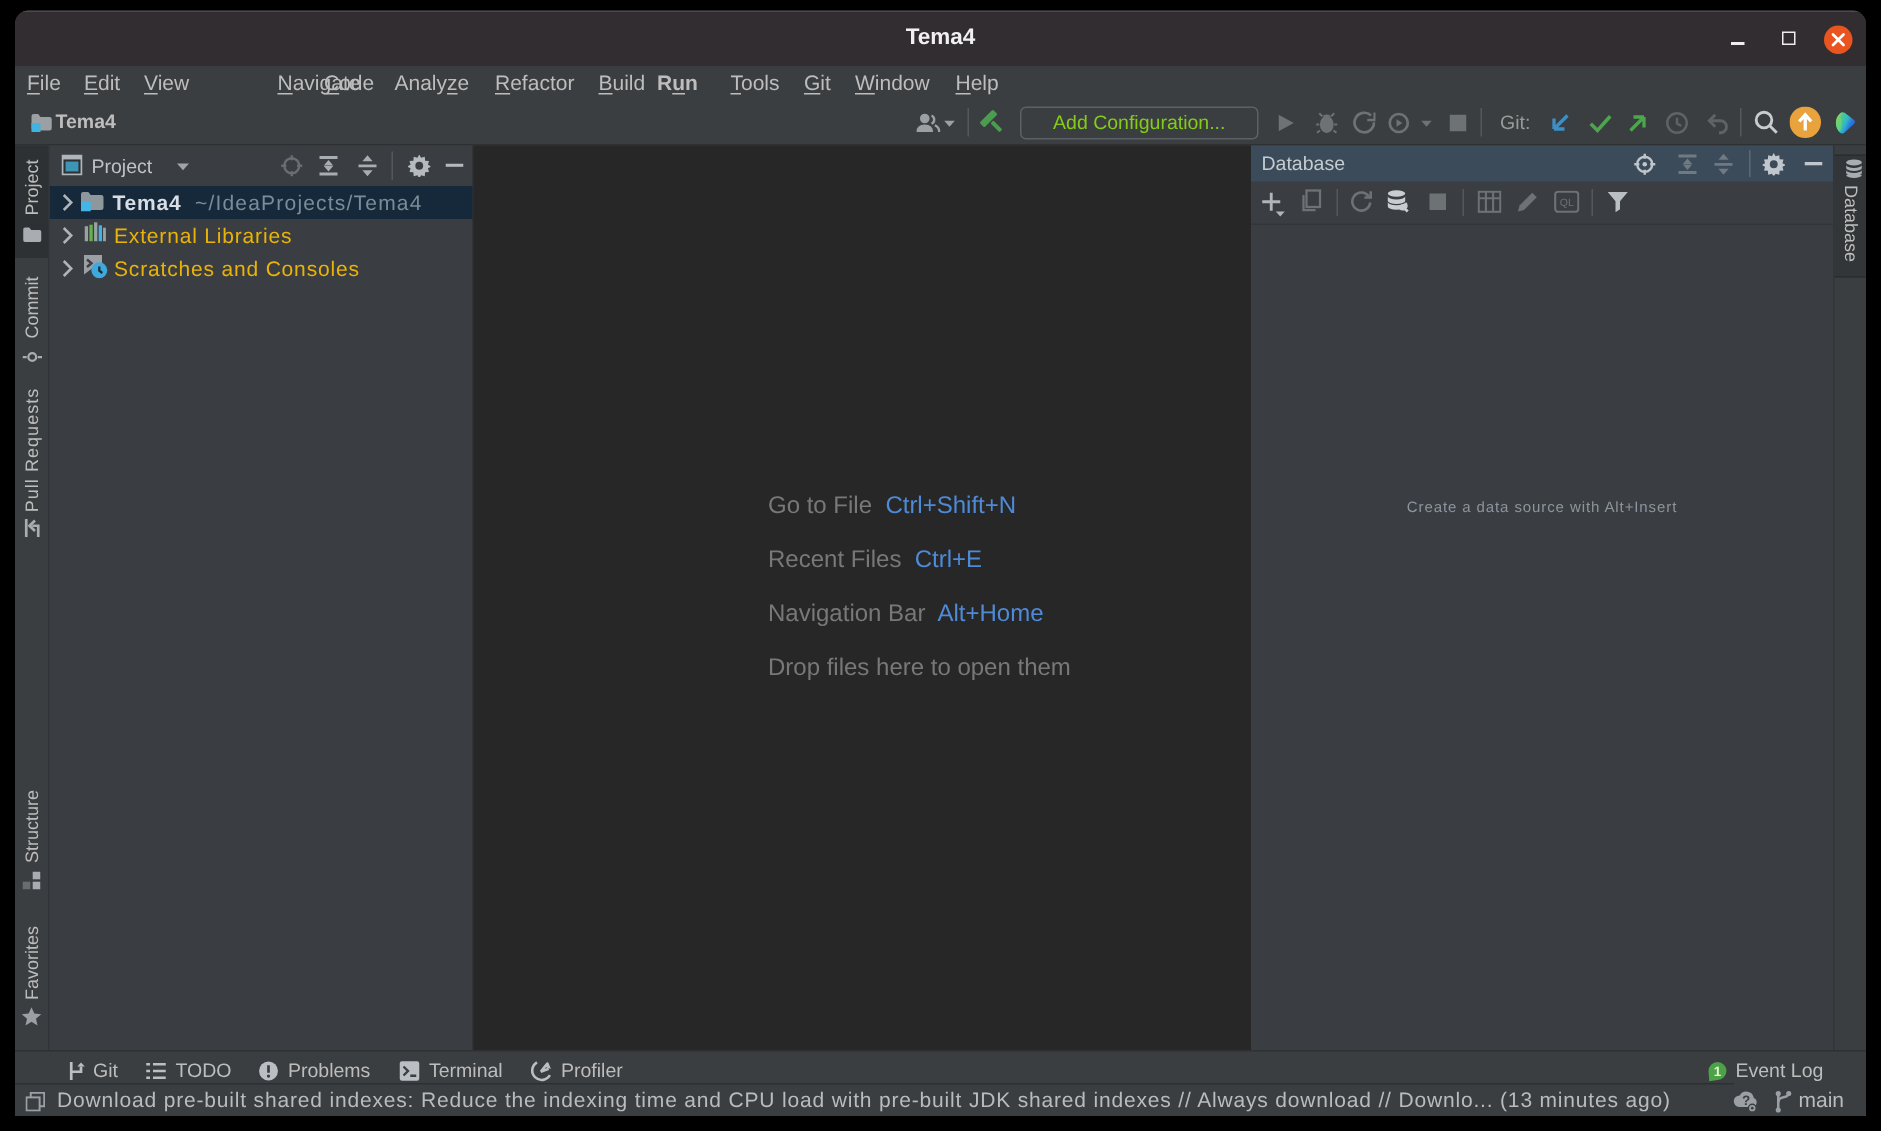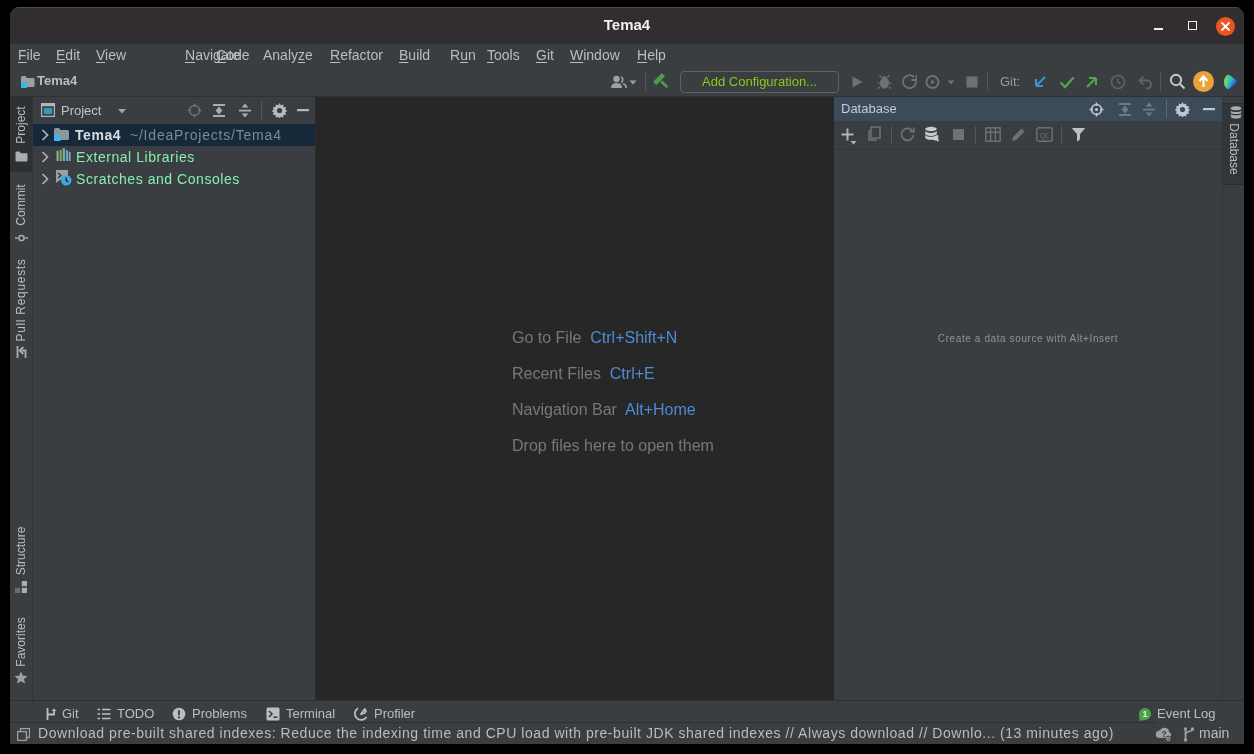--- a/index.html
+++ b/index.html
@@ -31,21 +31,21 @@
 .vl{transform:rotate(-90deg);transform-origin:center;}
 .vr{transform:rotate(90deg);transform-origin:center;}
 .ptab{position:absolute;left:0;top:0;width:22px;height:75px;background:#2e3133;}
 .dtab{position:absolute;left:0;top:6px;width:22px;height:82px;background:#333638;border-top:1px solid #2a2d2f;border-bottom:1px solid #2a2d2f;box-sizing:border-box;}
 
 .proj{position:absolute;left:23px;top:0;width:283px;height:603px;background:#3a3e42;border-right:1px solid #2b2b2b;box-sizing:border-box;}
 .phead{position:absolute;left:0;top:0;width:283px;height:27px;}
 .ptxt{position:absolute;left:28px;top:6px;color:#c0c3c5;font-size:13px;}
 .row{position:absolute;left:0;width:282px;height:22px;}
 .rowsel{background:#16293b;}
-.rtxt{position:absolute;top:3px;font-size:14px;letter-spacing:.55px;color:#86efac;white-space:pre;}
+.rtxt{position:absolute;top:3px;font-size:14px;letter-spacing:.55px;color:#eab308;white-space:pre;}
 
 .editor{position:absolute;left:306px;top:0;width:518px;height:603px;background:#272727;}
 .shortcut{position:absolute;left:196px;font-size:16px;white-space:pre;color:#787878;}
 .shortcut b{font-weight:normal;color:#4e8ad6;}
 
 .db{position:absolute;left:824px;top:0;width:388px;height:603px;background:#3a3e42;}
 .dbhead{position:absolute;left:0;top:0;width:388px;height:24px;background:#3c4b5a;}
 .dbbar{position:absolute;left:0;top:24px;width:388px;height:29px;border-bottom:1px solid #333639;box-sizing:border-box;}
 .dbhint{position:absolute;left:0;top:236px;width:388px;text-align:center;color:#8c949c;font-size:10px;letter-spacing:.6px;}
 
@@ -72,21 +72,21 @@
 
   <div class="header">
     <div class="menu" style="left:8px;"><u>F</u>ile</div>
     <div class="menu" style="left:46px;"><u>E</u>dit</div>
     <div class="menu" style="left:86px;"><u>V</u>iew</div>
     <div class="menu" style="left:131px;margin-left:44px;"><u>N</u>avigate</div>
     <div class="menu" style="left:206px;"><u>C</u>ode</div>
     <div class="menu" style="left:253px;">Analy<u>z</u>e</div>
     <div class="menu" style="left:320px;"><u>R</u>efactor</div>
     <div class="menu" style="left:389px;"><u>B</u>uild</div>
-    <div class="menu" style="left:440px;">R<u>u</u>n</div>
+    <div class="menu" style="left:428px;font-weight:bold;">R<u>u</u>n</div>
     <div class="menu" style="left:477px;"><u>T</u>ools</div>
     <div class="menu" style="left:526px;"><u>G</u>it</div>
     <div class="menu" style="left:560px;"><u>W</u>indow</div>
     <div class="menu" style="left:627px;"><u>H</u>elp</div>
 
     <svg class="tbico" style="left:10px;top:31px;" width="16" height="13" viewBox="0 0 16 13">
       <path d="M1 2.5 q0-1.5 1.5-1.5 h3 l1.5 2 h6 q1.5 0 1.5 1.5 v6 q0 1.5 -1.5 1.5 h-10.5 q-1.5 0 -1.5-1.5 z" fill="#9aa0a4"></path>
       <rect x="1" y="7" width="6" height="6" fill="#40b3e0"></rect>
     </svg>
     <div class="crumb" style="left:27px;">Tema4</div>

